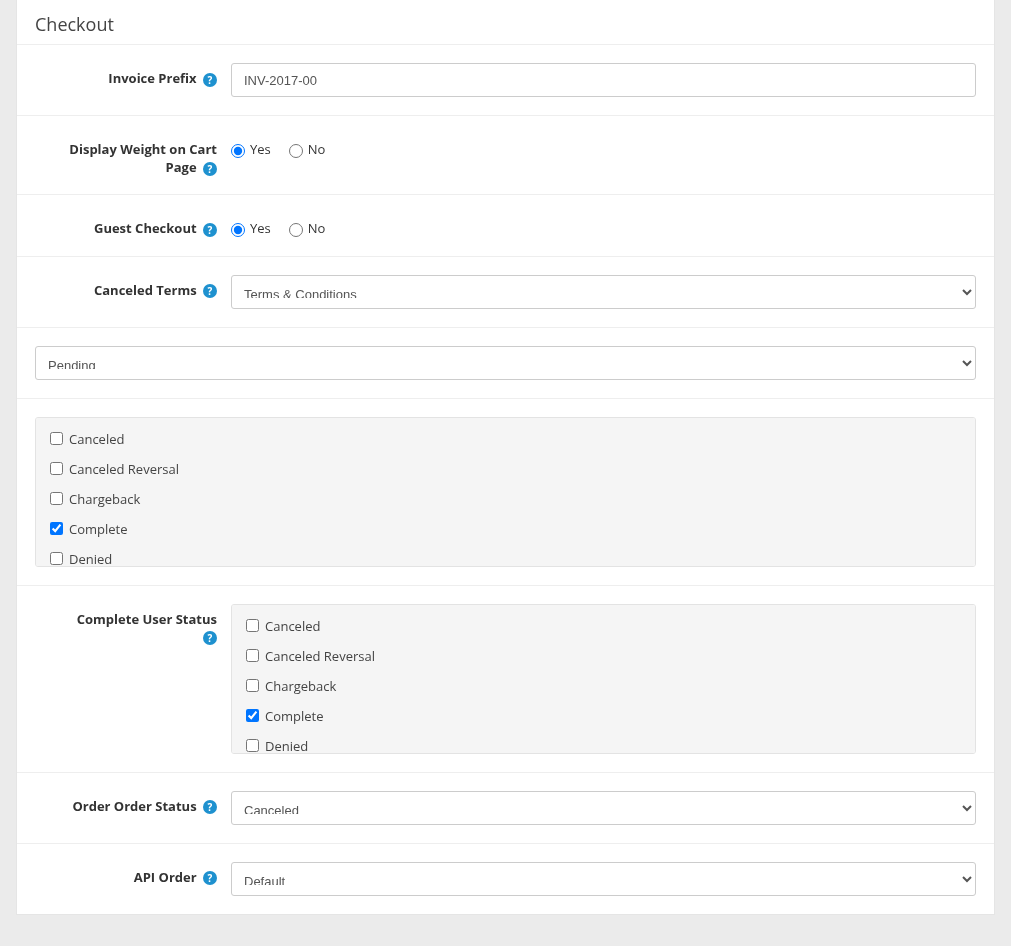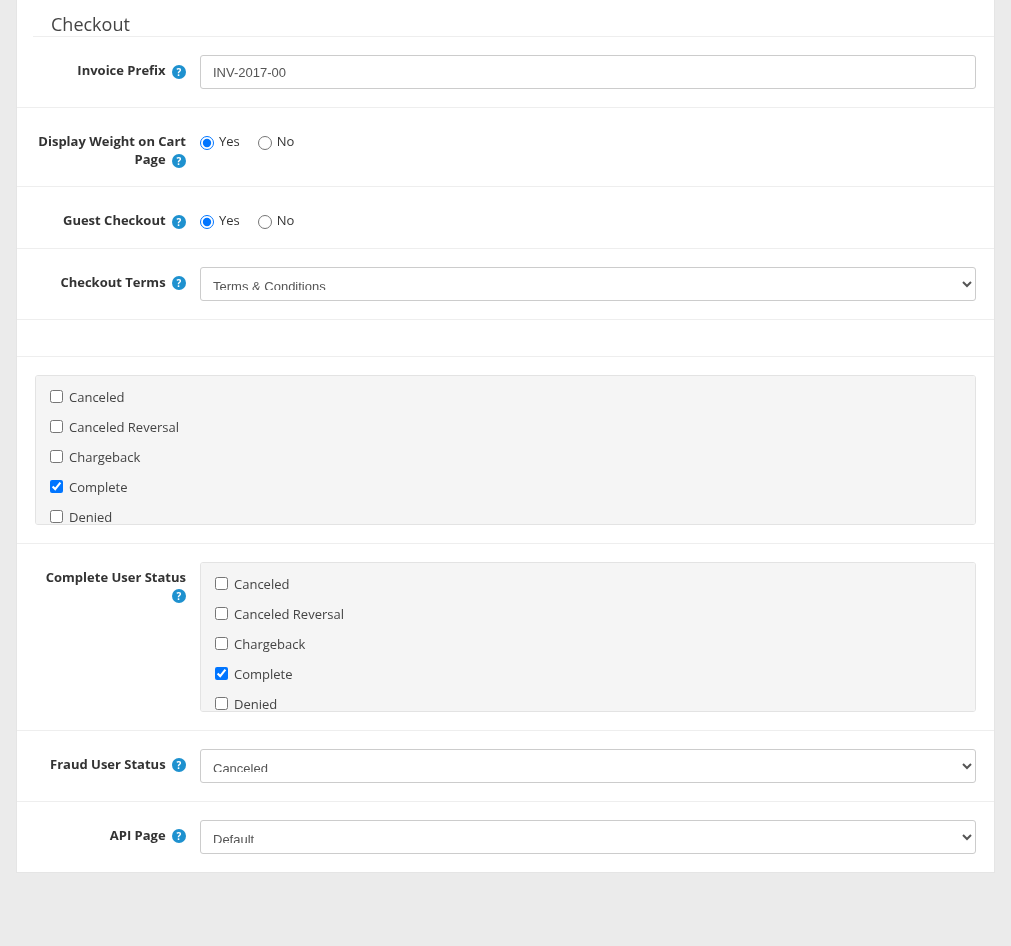--- a/index.html
+++ b/index.html
@@ -12,41 +12,41 @@
     .panel {
       background: #fff;
       margin: 0 16px;
       border: 1px solid #e5e5e5;
       border-top: none;
     }
     .section-title {
       font-size: 18px;
       font-weight: 400;
       color: #444;
-      padding: 12px 18px 0 18px;
+      padding: 12px 18px 8px 18px;
       border-bottom: 1px solid #eee;
-      margin-left: 16px;
     }
     .form-group {
       display: flex;
       border-bottom: 1px solid #eee;
       padding: 18px;
       align-items: flex-start;
     }
     .form-group.no-border { border-bottom: none; }
     .label-col {
       width: 165px;
       flex-shrink: 0;
       text-align: right;
       padding-right: 14px;
       font-weight: 700;
       color: #333;
       font-size: 13px;
       line-height: 1.4;
       padding-top: 6px;
+      margin-left: 31px;
     }
     .input-col {
       flex: 1;
     }
     .help-icon {
       display: inline-flex;
       align-items: center;
       justify-content: center;
       width: 14px;
       height: 14px;
@@ -172,31 +172,36 @@
         <label class="radio-item">
           <input type="radio" name="guest_checkout" style="">
           <span>No</span>
         </label>
       </div>
     </div>
   </div>
 
   <div class="form-group">
     <div class="label-col">
-      <span>Checkout Terms</span>
+      <span>Canceled Terms</span>
       <span class="help-icon">?</span>
     </div>
     <div class="input-col">
       <select>
         <option>Terms &amp; Conditions</option>
       </select>
     </div>
   </div>
 
   <div class="form-group">
+    <div class="input-col">
+      <select>
+        <option>Pending</option>
+      </select>
+    </div>
   </div>
 
   <div class="form-group">
     <div class="input-col">
       <div class="well" id="processing-well">
           <label class="checkbox-item">
             <input type="checkbox" style="">
             <span>Canceled</span>
           </label>
           <label class="checkbox-item">
@@ -245,33 +250,33 @@
           <label class="checkbox-item">
             <input type="checkbox" style="">
             <span>Denied</span>
           </label>
         </div>
     </div>
   </div>
 
   <div class="form-group">
     <div class="label-col">
-      <span>Fraud User Status</span>
+      <span>Order Order Status</span>
       <span class="help-icon">?</span>
     </div>
     <div class="input-col">
       <select>
         <option>Canceled</option>
       </select>
     </div>
   </div>
 
   <div class="form-group no-border">
     <div class="label-col">
-      <span>API Page</span>
+      <span>API Order</span>
       <span class="help-icon">?</span>
     </div>
     <div class="input-col">
       <select>
         <option>Default</option>
       </select>
     </div>
   </div>
 
 </div>

